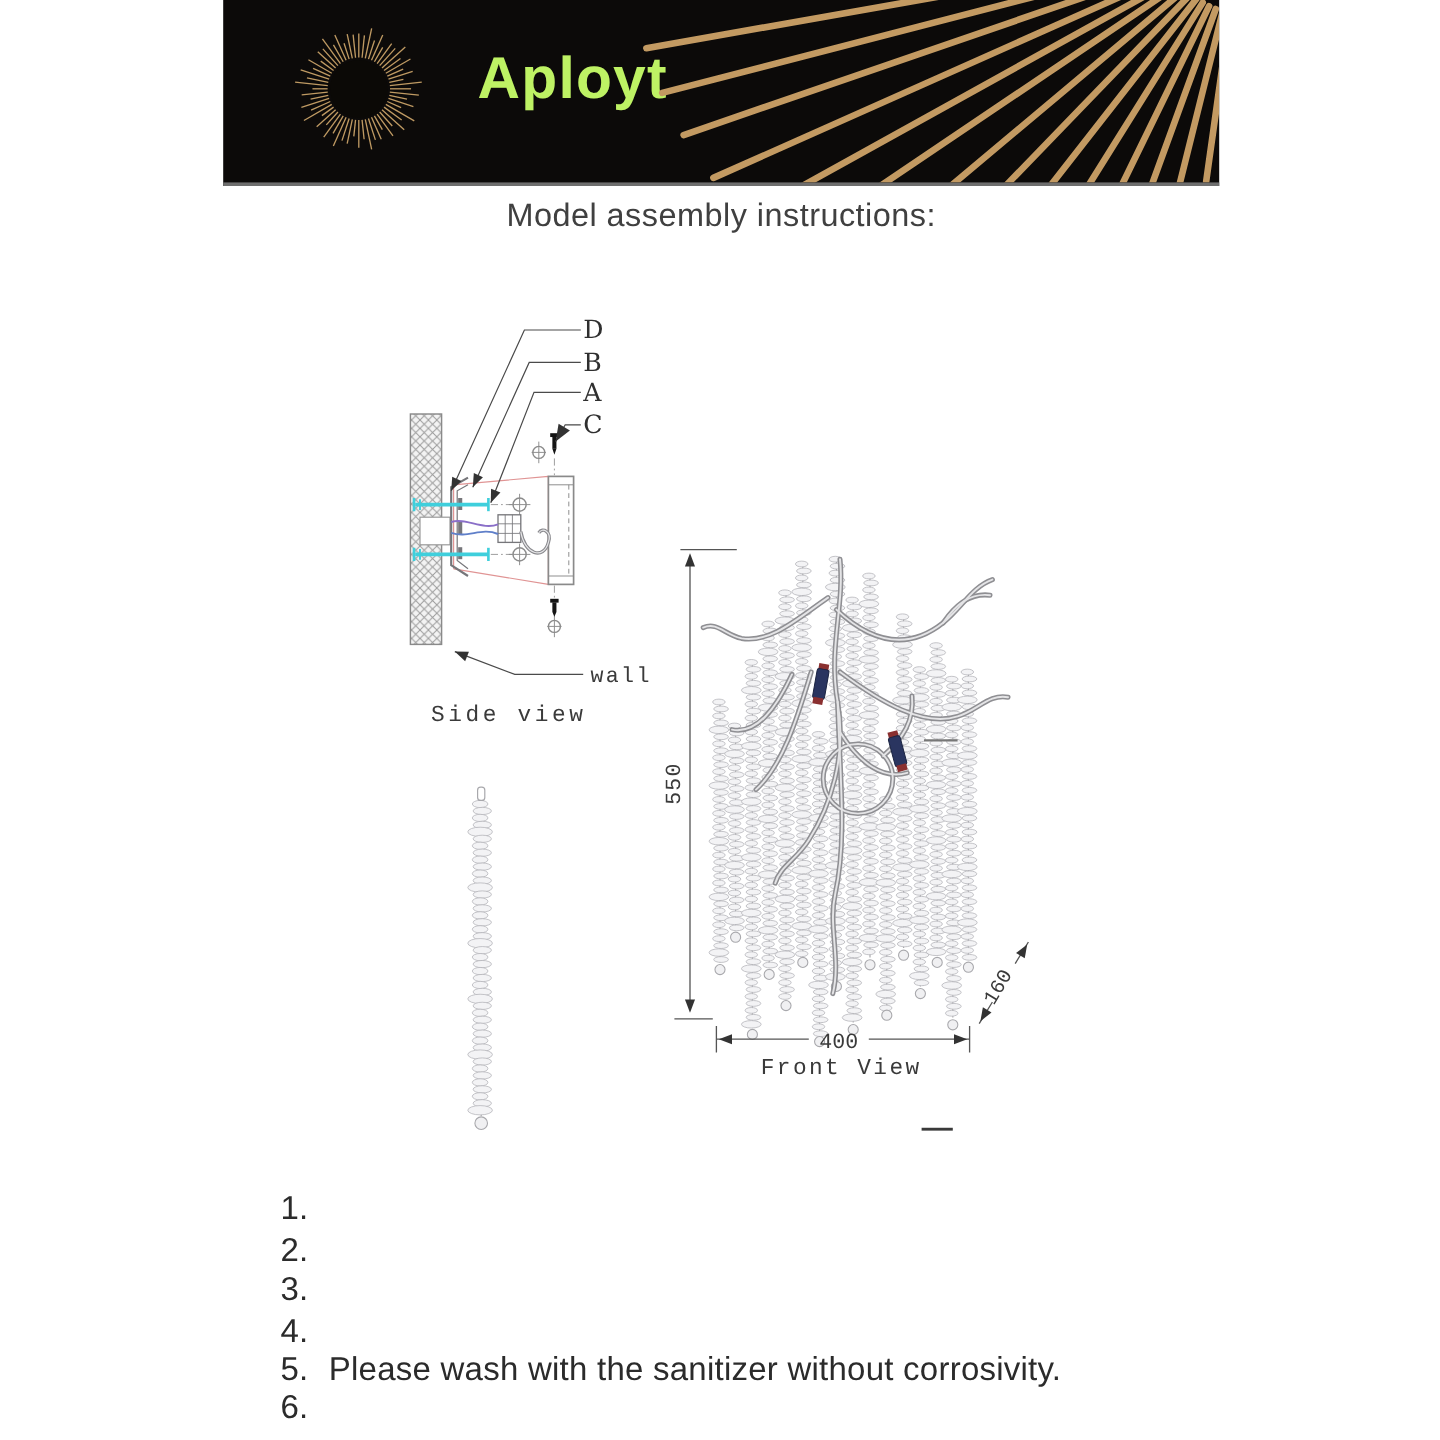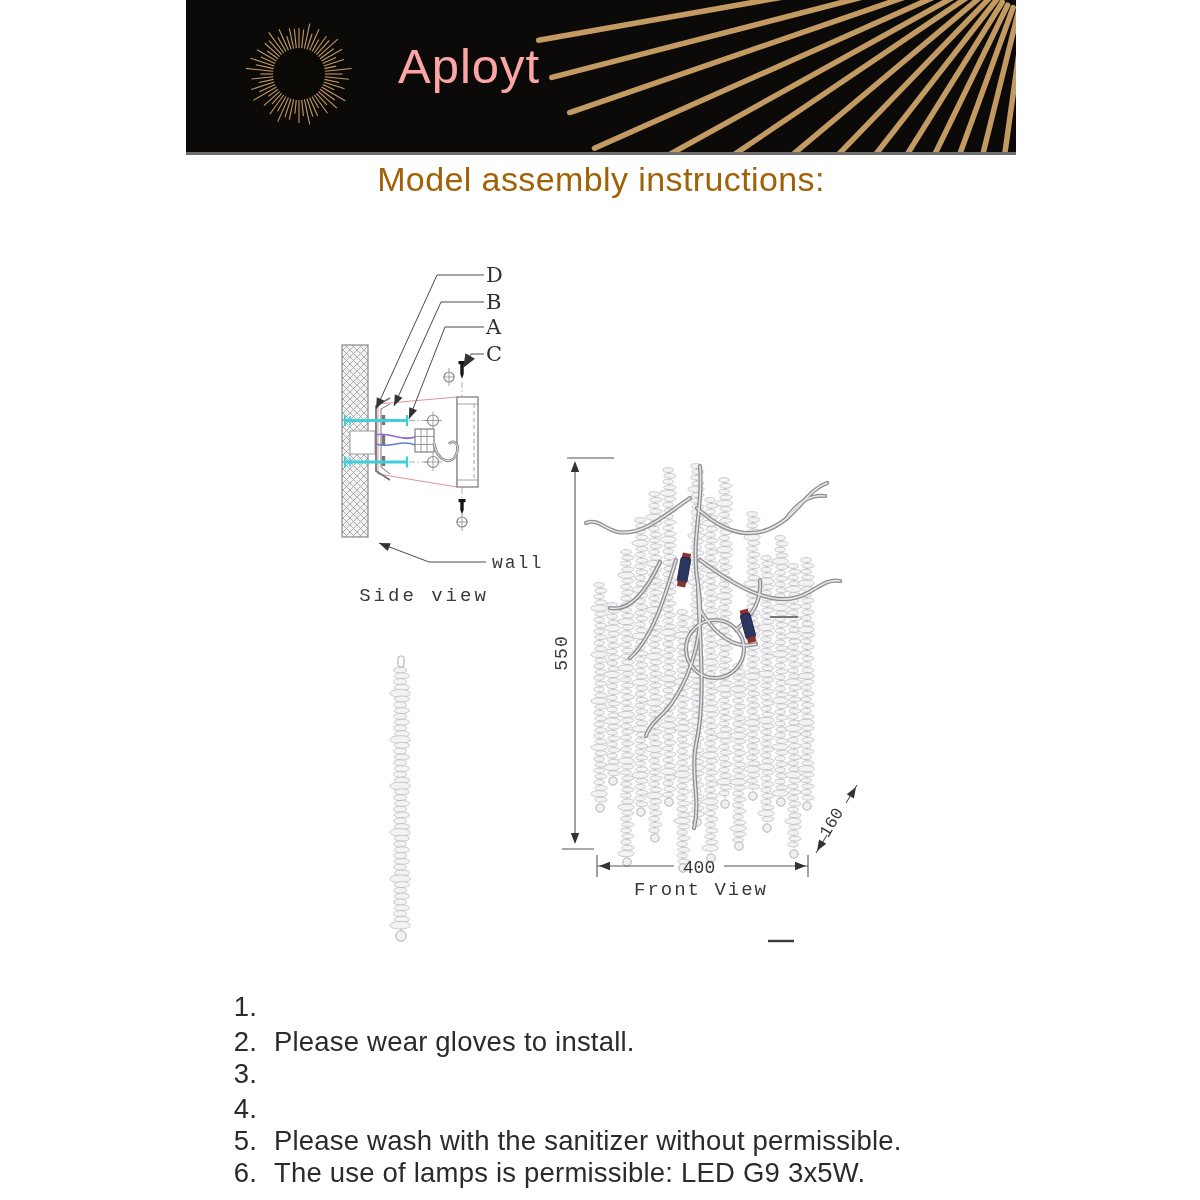--- a/index.html
+++ b/index.html
@@ -10,27 +10,27 @@
   .sheet{position:absolute;inset:0;}
   
   .band{
     position:absolute;left:186px;top:0;width:830px;height:152px;
     background:#0c0a09;border-bottom:3px solid #6e6e6e;overflow:hidden;
   }
   .band svg{position:absolute;}
   #logo{left:52px;top:6px;}
   #fan{left:0;top:0;}
   .brand{
-    position:absolute;left:212px;top:40px;font-size:49px;font-weight:400;
-    color:#fca5a5;letter-spacing:1px;line-height:1.1;
+    position:absolute;left:212px;top:40px;font-size:49px;font-weight:700;
+    color:#bef264;letter-spacing:1px;line-height:1.1;
   }
   
   .title{
     position:absolute;left:186px;top:164px;width:830px;text-align:center;
-    color:#a16207;font-size:34px;line-height:31px;letter-spacing:.4px;
+    color:#404040;font-size:27px;line-height:31px;letter-spacing:.4px;
   }
   
   #art{position:absolute;left:0;top:0;}
   text.cad{
     font-family:"Liberation Mono","DejaVu Sans Mono",monospace;
     fill:#3a3a3a;
   }
   text.part{
     font-family:"DejaVu Serif","Liberation Serif",serif;
     font-size:21px;fill:#2f2f2f;
@@ -1133,30 +1133,28 @@
       <polygon points="817,851 819.0653161610617,839.4079997776545 826.2655214869594,843.734319606899" fill="#333333"></polygon>
       <polygon points="856,787 853.9346838389383,798.5920002223455 846.7344785130406,794.265680393101" fill="#333333"></polygon>
     </svg>
 
   <div class="inst">
     <div class="row" style="top:991px">
       <span class="n">1.</span>
     </div>
     <div class="row" style="top:1026px">
       <span class="n">2.</span>
-      <span>Please wear gloves to install.</span>
     </div>
     <div class="row" style="top:1058px">
       <span class="n">3.</span>
     </div>
     <div class="row" style="top:1093px">
       <span class="n">4.</span>
     </div>
     <div class="row" style="top:1125px">
       <span class="n">5.</span>
-      <span>Please wash with the sanitizer without permissible.</span>
+      <span>Please wash with the sanitizer without corrosivity.</span>
     </div>
     <div class="row" style="top:1157px">
       <span class="n">6.</span>
-      <span>The use of lamps is permissible: LED G9 3x5W.</span>
     </div>
   </div>
 </div>
 
 </body></html>

